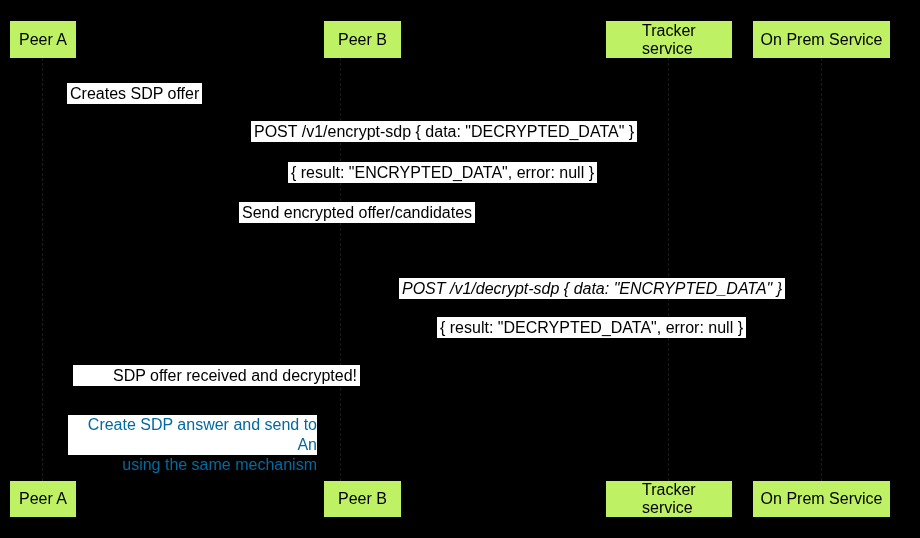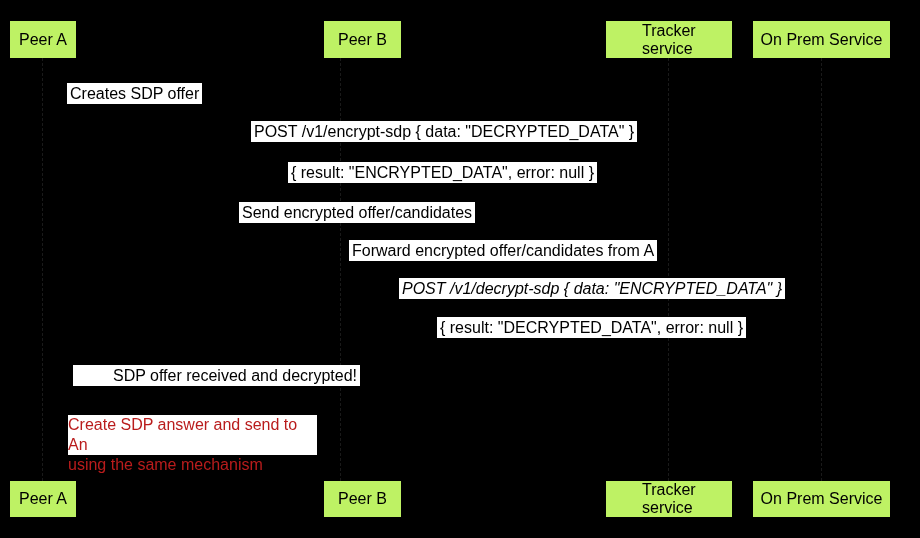--- a/index.html
+++ b/index.html
@@ -65,24 +65,24 @@
   .m7 { left: 437px; top: 317px; }
   .m8 { left: 73px;  top: 365px; padding-left: 40px; }
   
   .note {
     position: absolute;
     left: 68px;
     top: 415px;
     width: 249px;
     height: 40px;
     background: #ffffff;
-    color: #b91c1c;
+    color: #0369a1;
     font-size: 16px;
     line-height: 20px;
-    text-align: left;
+    text-align: right;
     box-sizing: border-box;
   }
   .note span { display: block; }
 </style>
 </head>
 <body>
 
 <div id="stage">
 
   <div class="lifeline l1"></div>
@@ -92,21 +92,20 @@
 
   <div class="pbox row-top p1">Peer A</div>
   <div class="pbox row-top p2">Peer B</div>
   <div class="pbox row-top p3">Tracker service</div>
   <div class="pbox row-top p4">On Prem Service</div>
 
   <div class="msg m1">Creates SDP offer</div>
   <div class="msg m2">POST /v1/encrypt-sdp { data: "DECRYPTED_DATA" }</div>
   <div class="msg m3">{ result: "ENCRYPTED_DATA", error: null }</div>
   <div class="msg m4">Send encrypted offer/candidates</div>
-  <div class="msg m5">Forward encrypted offer/candidates from A</div>
   <div class="msg m6">POST /v1/decrypt-sdp { data: "ENCRYPTED_DATA" }</div>
   <div class="msg m7">{ result: "DECRYPTED_DATA", error: null }</div>
   <div class="msg m8">SDP offer received and decrypted!</div>
 
   <div class="note">
     <span>Create SDP answer and send to An</span>
     <span>using the same mechanism</span>
   </div>
 
   <div class="pbox row-bottom p1">Peer A</div>

